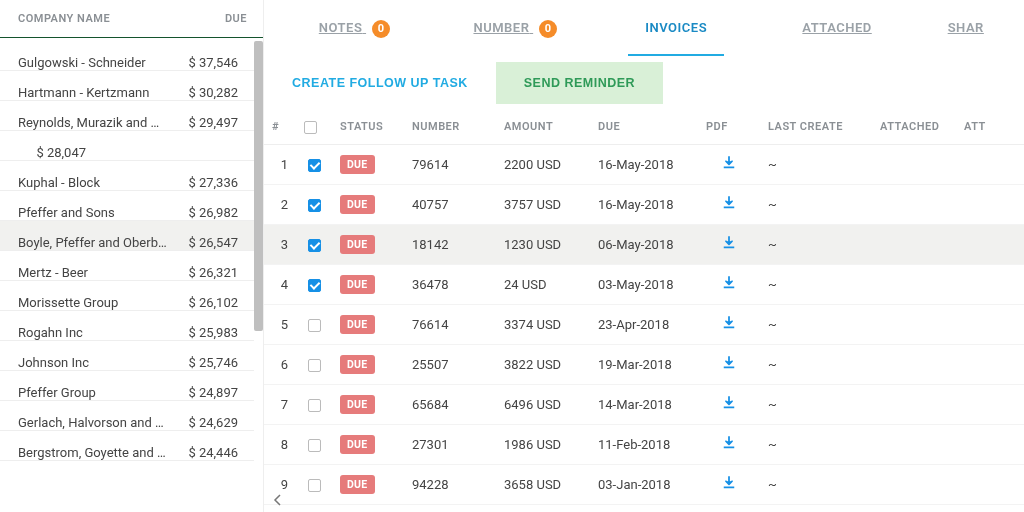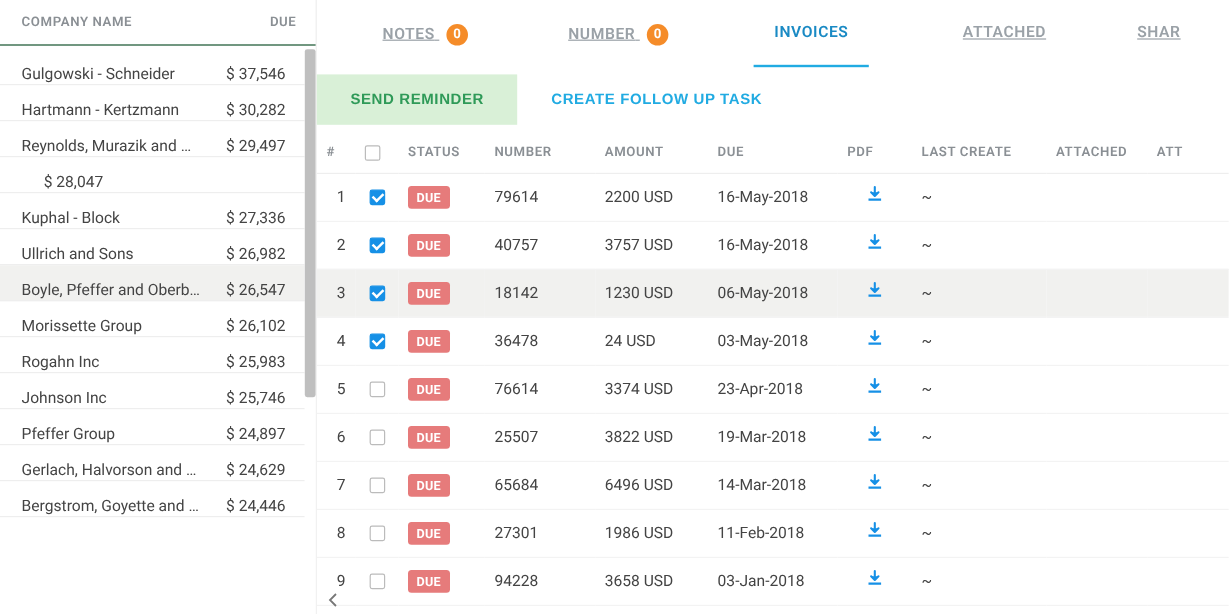--- a/index.html
+++ b/index.html
@@ -77,26 +77,30 @@
           <span class="d">$ 29,497</span>
         </div>
         <div class="sidebar-row">
           <span class="d">$ 28,047</span>
         </div>
         <div class="sidebar-row">
           <span class="c">Kuphal - Block</span>
           <span class="d">$ 27,336</span>
         </div>
         <div class="sidebar-row">
-          <span class="c">Ullrich and Sons</span>
+          <span class="c">Pfeffer and Sons</span>
           <span class="d">$ 26,982</span>
         </div>
         <div class="sidebar-row selected">
           <span class="c">Boyle, Pfeffer and Oberbrunner</span>
           <span class="d">$ 26,547</span>
+        </div>
+        <div class="sidebar-row">
+          <span class="c">Mertz - Beer</span>
+          <span class="d">$ 26,321</span>
         </div>
         <div class="sidebar-row">
           <span class="c">Morissette Group</span>
           <span class="d">$ 26,102</span>
         </div>
         <div class="sidebar-row">
           <span class="c">Rogahn Inc</span>
           <span class="d">$ 25,983</span>
         </div>
         <div class="sidebar-row">
@@ -136,22 +140,22 @@
       </div>
       <div class="tab muted">
         <span>ATTACHED</span>
       </div>
       <div class="tab muted" style="flex:0.6;">
         <span>SHAR</span>
       </div>
     </div>
 
     <div class="actions">
+      <button class="btn btn-link">CREATE FOLLOW UP TASK</button>
       <button class="btn btn-primary">SEND REMINDER</button>
-      <button class="btn btn-link">CREATE FOLLOW UP TASK</button>
     </div>
 
     <table class="tbl">
       <thead>
         <tr>
           <th class="col-idx">#</th>
           <th class="col-chk"><input type="checkbox" class="chk" style=""></th>
           <th class="col-status">STATUS</th>
           <th class="col-number">NUMBER</th>
           <th class="col-amount">AMOUNT</th>

